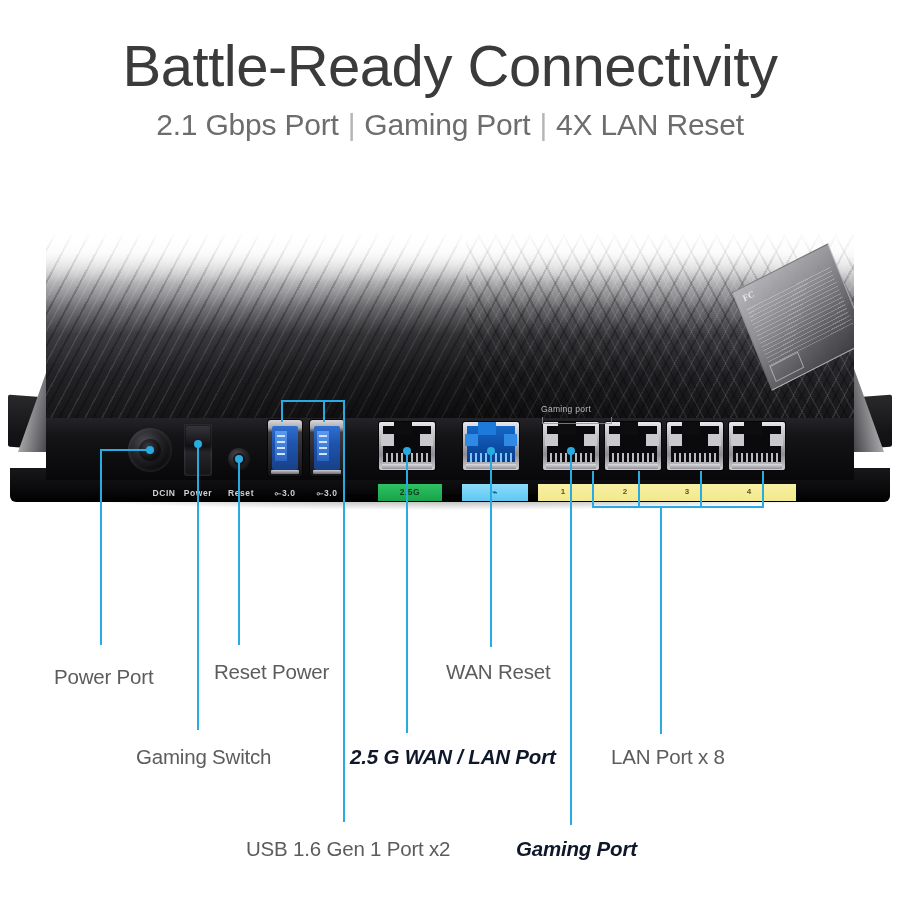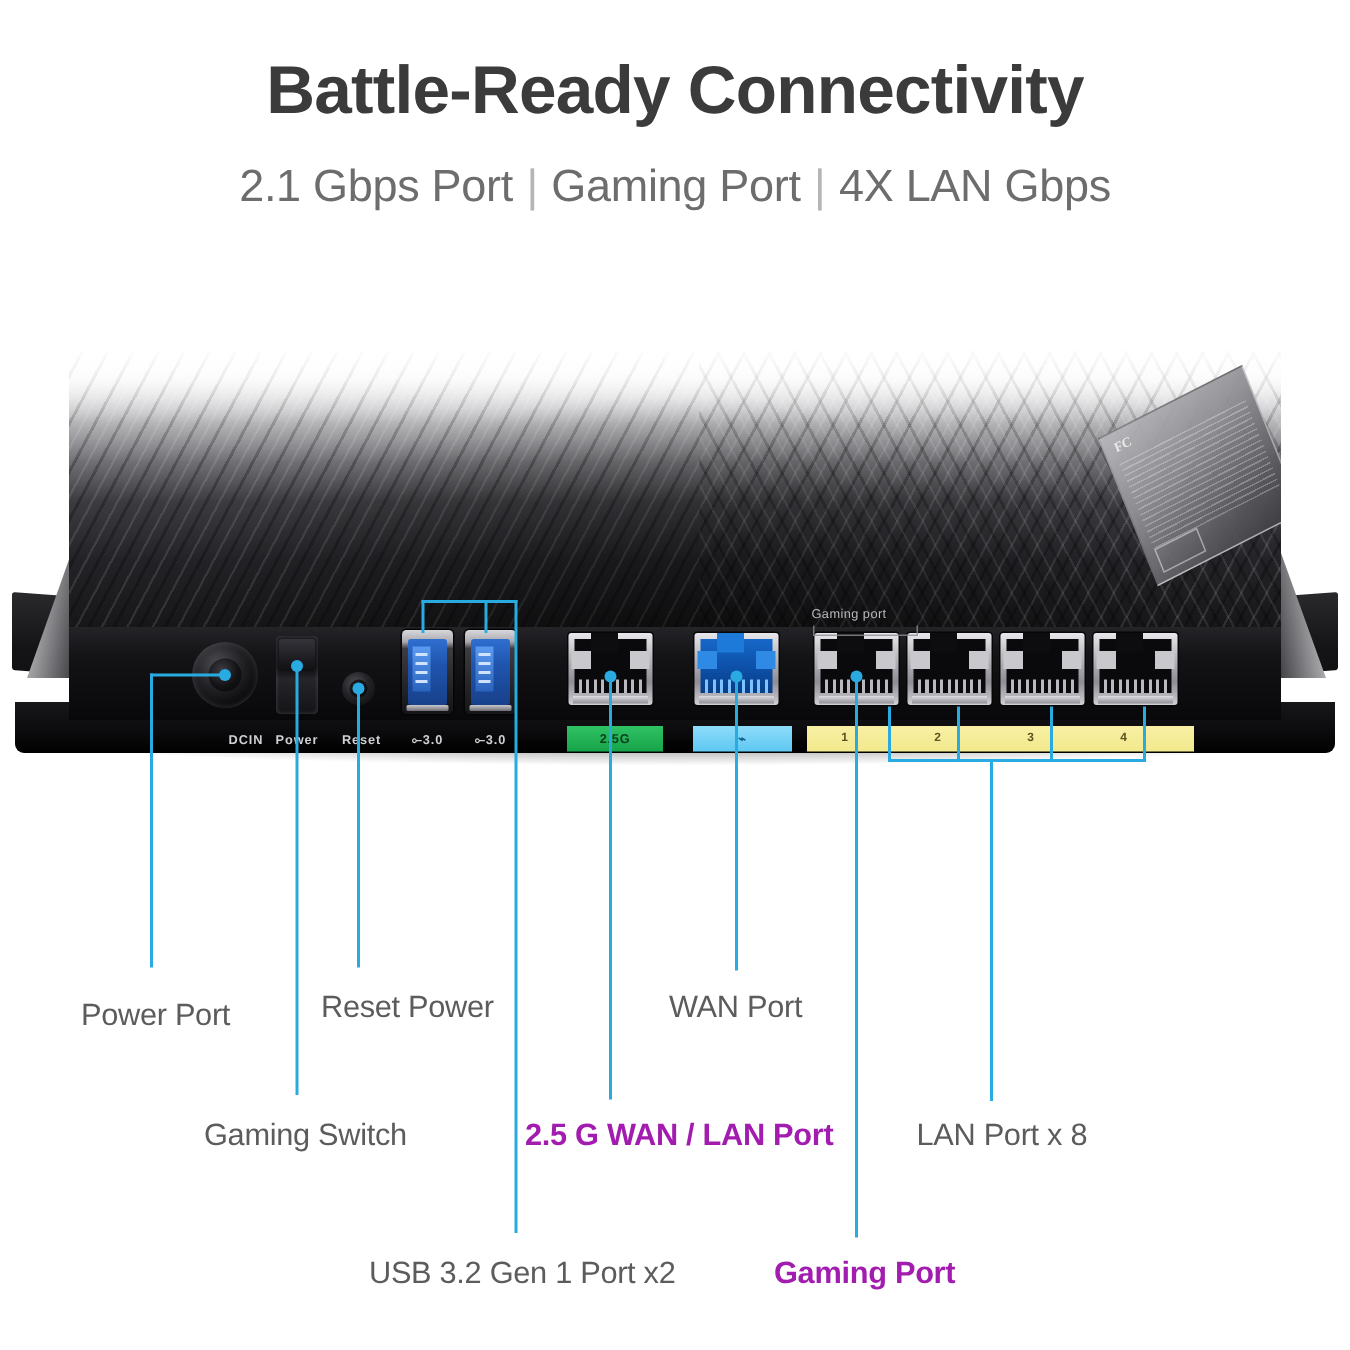--- a/index.html
+++ b/index.html
@@ -1,22 +1,22 @@
 <!DOCTYPE html>
 <html><head>
 <meta charset="utf-8">
 <style>
   html,body{margin:0;padding:0;background:#fff;}
   body{width:900px;height:900px;position:relative;overflow:hidden;
        font-family:"Liberation Sans",sans-serif;-webkit-font-smoothing:antialiased;}
   .abs{position:absolute;}
 
   
-  #headline{left:0;top:36px;width:900px;text-align:center;font-size:45px;
-            font-weight:700;color:#3b3b3b;letter-spacing:-0.5px;line-height:1.05;}
+  #headline{left:0;top:36px;width:900px;text-align:center;font-size:58px;
+            font-weight:400;color:#3b3b3b;letter-spacing:-0.5px;line-height:1.05;}
   #subhead{left:0;top:108px;width:900px;text-align:center;font-size:30px;
            font-weight:400;color:#6d6d6d;letter-spacing:-0.2px;}
   #subhead .sep{color:#b5b5b5;padding:0 9px;}
 
   
   #router-photo{left:0;top:232px;width:900px;height:350px;}
 
   
   .stand-wing{background:#101012;}
   #stand-left{left:8px;top:195px;width:440px;height:52px;
@@ -154,29 +154,29 @@
       width:14px;text-align:center;}
 
   
   .cl{position:absolute;background:#29abe2;}
   .cl-v{width:2px;}
   .cl-h{height:2px;}
   .dot{position:absolute;width:8px;height:8px;border-radius:50%;background:#29abe2;}
 
   
   .lbl{position:absolute;font-size:20.5px;color:#5c5c5c;white-space:nowrap;letter-spacing:-.2px;}
-  .lbl.hi{color:#a21caf;font-weight:700;}
+  .lbl.hi{color:#0f172a;font-weight:700;font-style:italic;}
 </style>
 </head>
 <body>
 
 <div class="abs" id="headline">Battle-Ready Connectivity</div>
 
 <div class="abs" id="subhead">
-  <span>2.1 Gbps Port</span><span class="sep">|</span><span>Gaming Port</span><span class="sep">|</span><span>4X LAN Gbps</span>
+  <span>2.1 Gbps Port</span><span class="sep">|</span><span>Gaming Port</span><span class="sep">|</span><span>4X LAN Reset</span>
 </div>
 
 <div class="abs" id="router-photo">
 
   <div class="abs stand-wing" id="stand-left"></div>
   <div class="abs stand-wing" id="stand-right"></div>
   <div class="abs" id="stand-front"></div>
   <div class="abs" id="stand-shadow"></div>
 
   <div class="abs" id="wing-left"></div>
@@ -323,20 +323,20 @@
 
 <div class="abs cl cl-v" style="left:592px;top:471px;height:37px"></div>
 <div class="abs cl cl-v" style="left:638px;top:471px;height:37px"></div>
 <div class="abs cl cl-v" style="left:700px;top:471px;height:37px"></div>
 <div class="abs cl cl-v" style="left:762px;top:471px;height:37px"></div>
 <div class="abs cl cl-h" style="left:592px;top:506px;width:172px"></div>
 <div class="abs cl cl-v" style="left:660px;top:506px;height:228px"></div>
 
 <div class="abs lbl" style="left:54px;top:665px">Power Port</div>
 <div class="abs lbl" style="left:214px;top:660px">Reset Power</div>
-<div class="abs lbl" style="left:446px;top:660px">WAN Port</div>
+<div class="abs lbl" style="left:446px;top:660px">WAN Reset</div>
 
 <div class="abs lbl" style="left:136px;top:745px">Gaming Switch</div>
 <div class="abs lbl hi" style="left:350px;top:745px">2.5 G WAN / LAN Port</div>
 <div class="abs lbl" style="left:611px;top:745px">LAN Port x 8</div>
 
-<div class="abs lbl" style="left:246px;top:837px">USB 3.2 Gen 1 Port x2</div>
+<div class="abs lbl" style="left:246px;top:837px">USB 1.6 Gen 1 Port x2</div>
 <div class="abs lbl hi" style="left:516px;top:837px">Gaming Port</div>
 
 </body></html>

